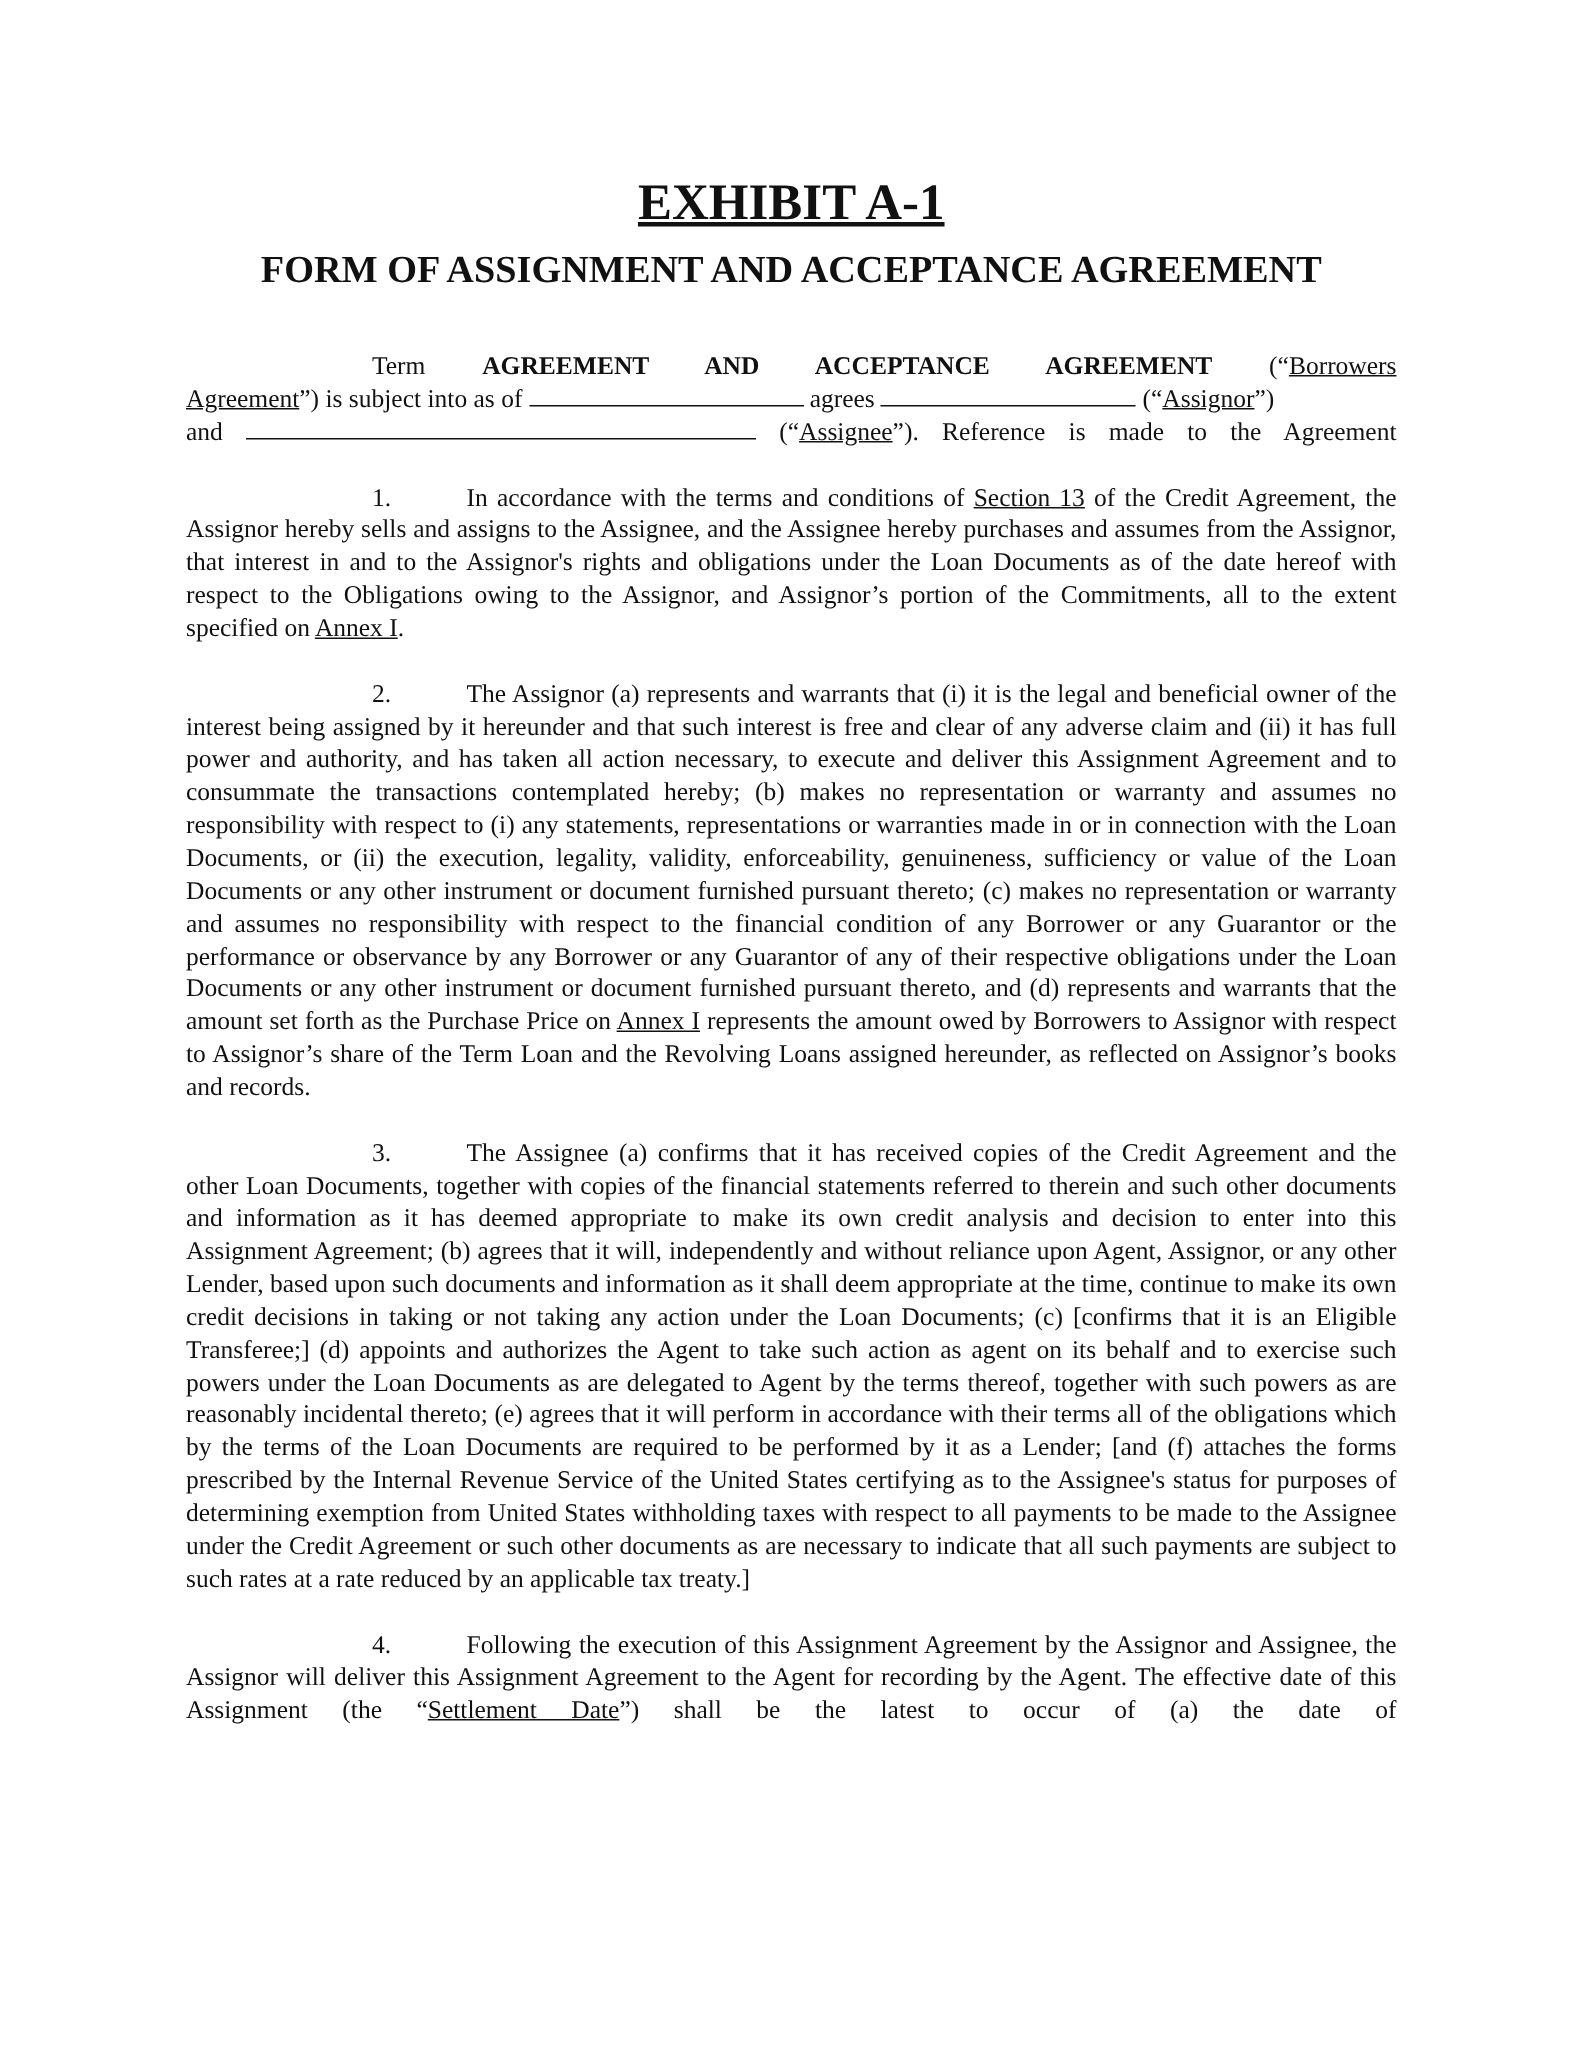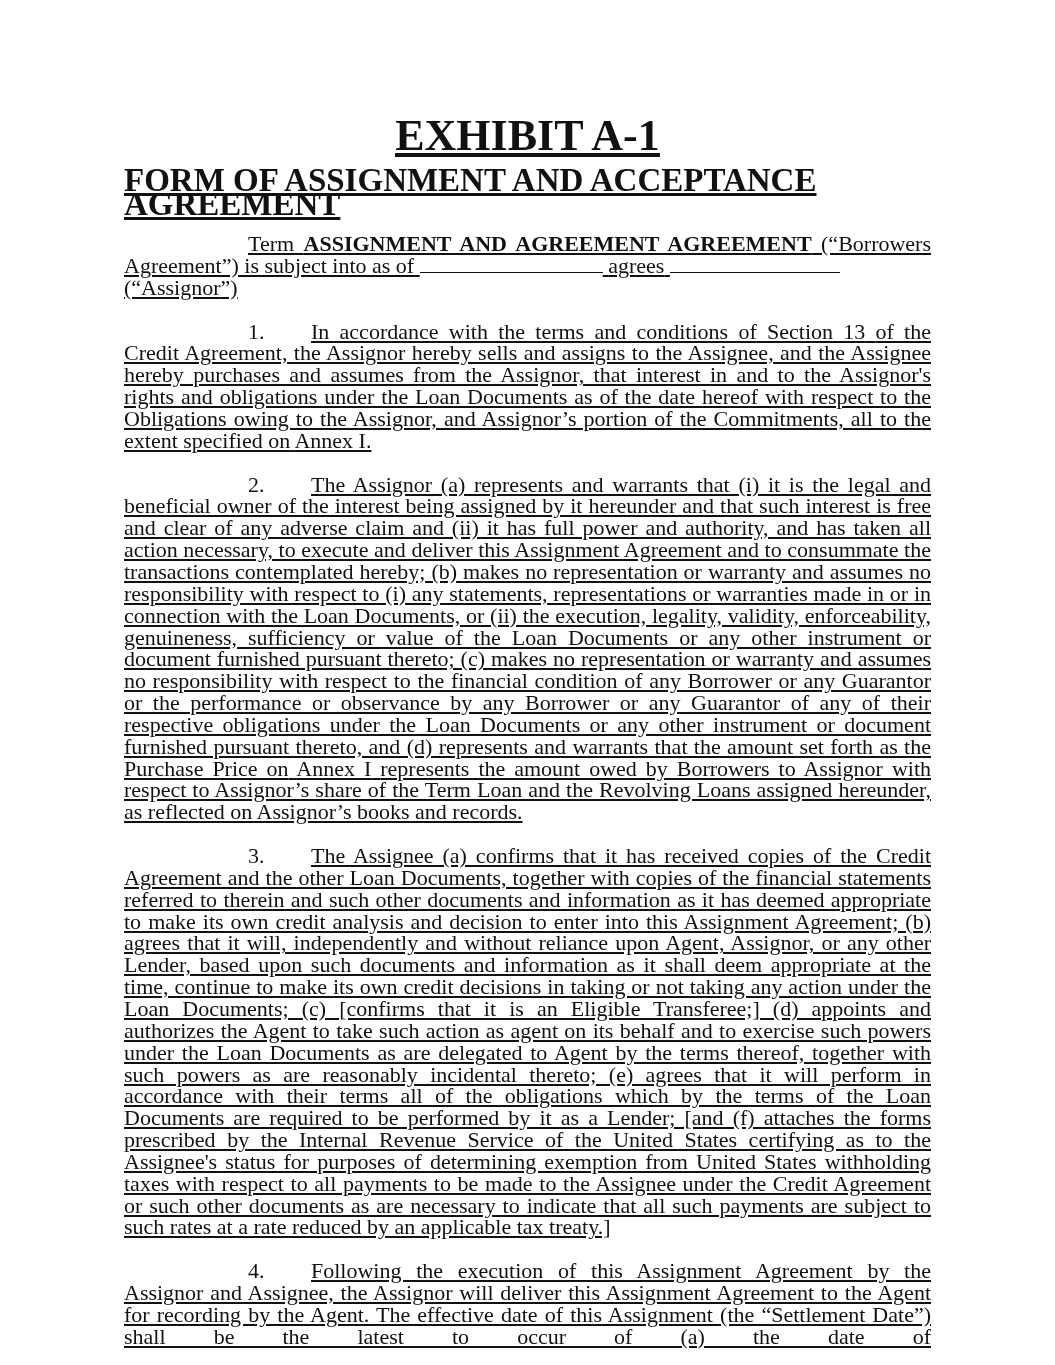--- a/index.html
+++ b/index.html
@@ -13,34 +13,33 @@
       position: relative;
       overflow: hidden;
       font-family: "Liberation Serif", "DejaVu Serif", serif;
       color: #111111;
     }
     .page {
       position: absolute;
       left: 124px;
       top: 124px;
       width: 807px;
-      font-size: 22px;
+      font-size: 17px;
       line-height: 21.85px;
-      text-decoration: underline;
     }
     .exhibit-title {
       text-align: center;
       font-weight: bold;
       text-decoration: underline;
       margin: 0;
       height: 24px;
       line-height: 24px;
     }
     .form-title {
-      text-align: left;
+      text-align: center;
       font-weight: bold;
       margin: 20px 0 0 0;
       height: 24px;
       line-height: 24px;
     }
     p.para {
       margin: 0;
       text-align: justify;
       text-indent: 124px;
     }
@@ -63,22 +62,23 @@
   </style>
 </head>
 <body>
 
 <div class="page">
 
   <h1 class="exhibit-title">EXHIBIT A-1</h1>
   <h2 class="form-title">FORM OF ASSIGNMENT AND ACCEPTANCE AGREEMENT</h2>
 
   <div class="intro" style="margin-top:41px;">
-    <span class="just-line" style="padding-left:124px;"><span>Term</span> <span class="b">ASSIGNMENT AND AGREEMENT AGREEMENT</span> <span>(“</span><span class="u">Borrowers</span></span>
+    <span class="just-line" style="padding-left:124px;"><span>Term</span> <span class="b">AGREEMENT AND ACCEPTANCE AGREEMENT</span> <span>(“</span><span class="u">Borrowers</span></span>
     <span class="line"><span class="u">Agreement</span><span>”) is subject into as of</span> <span class="blank" style="width:183px;"></span> <span>agrees</span> <span class="blank" style="width:170px;"></span> <span>(“</span><span class="u">Assignor</span><span>”)</span></span>
+    <span class="just-line"><span>and</span> <span class="blank" style="width:340px;"></span> <span>(“</span><span class="u">Assignee</span><span>”).  Reference is made to the Agreement</span></span>
   </div>
 
   <p class="para gap"><span class="num">1.</span><span>In accordance with the terms and conditions of</span> <span class="u">Section 13</span> <span>of the Credit Agreement, the Assignor hereby sells and assigns to the Assignee, and the Assignee hereby purchases and assumes from the Assignor, that interest in and to the Assignor's rights and obligations under the Loan Documents as of the date hereof with respect to the Obligations owing to the Assignor, and Assignor’s portion of the Commitments, all to the extent specified on</span> <span class="u">Annex I</span><span>.</span></p>
 
   <p class="para gap"><span class="num">2.</span><span>The Assignor (a) represents and warrants that (i) it is the legal and beneficial owner of the interest being assigned by it hereunder and that such interest is free and clear of any adverse claim and (ii) it has full power and authority, and has taken all action necessary, to execute and deliver this Assignment Agreement and to consummate the transactions contemplated hereby; (b) makes no representation or warranty and assumes no responsibility with respect to (i) any statements, representations or warranties made in or in connection with the Loan Documents, or (ii) the execution, legality, validity, enforceability, genuineness, sufficiency or value of the Loan Documents or any other instrument or document furnished pursuant thereto; (c) makes no representation or warranty and assumes no responsibility with respect to the financial condition of any Borrower or any Guarantor or the performance or observance by any Borrower or any Guarantor of any of their respective obligations under the Loan Documents or any other instrument or document furnished pursuant thereto, and (d) represents and warrants that the amount set forth as the Purchase Price on</span> <span class="u">Annex I</span> <span>represents the amount owed by Borrowers to Assignor with respect to Assignor’s share of the Term Loan and the Revolving Loans assigned hereunder, as reflected on Assignor’s books and records.</span></p>
 
   <p class="para gap"><span class="num">3.</span><span>The Assignee (a) confirms that it has received copies of the Credit Agreement and the other Loan Documents, together with copies of the financial statements referred to therein and such other documents and information as it has deemed appropriate to make its own credit analysis and decision to enter into this Assignment Agreement; (b) agrees that it will, independently and without reliance upon Agent, Assignor, or any other Lender, based upon such documents and information as it shall deem appropriate at the time, continue to make its own credit decisions in taking or not taking any action under the Loan Documents; (c) [confirms that it is an Eligible Transferee;] (d) appoints and authorizes the Agent to take such action as agent on its behalf and to exercise such powers under the Loan Documents as are delegated to Agent by the terms thereof, together with such powers as are reasonably incidental thereto; (e) agrees that it will perform in accordance with their terms all of the obligations which by the terms of the Loan Documents are required to be performed by it as a Lender; [and (f) attaches the forms prescribed by the Internal Revenue Service of the United States certifying as to the Assignee's status for purposes of determining exemption from United States withholding taxes with respect to all payments to be made to the Assignee under the Credit Agreement or such other documents as are necessary to indicate that all such payments are subject to such rates at a rate reduced by an applicable tax treaty.]</span></p>
 
   <p class="para gap" style="text-align-last:justify;"><span class="num">4.</span><span>Following the execution of this Assignment Agreement by the Assignor and Assignee, the Assignor will deliver this Assignment Agreement to the Agent for recording by the Agent. The effective date of this Assignment (the “</span><span class="u">Settlement Date</span><span>”) shall be the latest to occur of (a) the date of</span></p>
 

